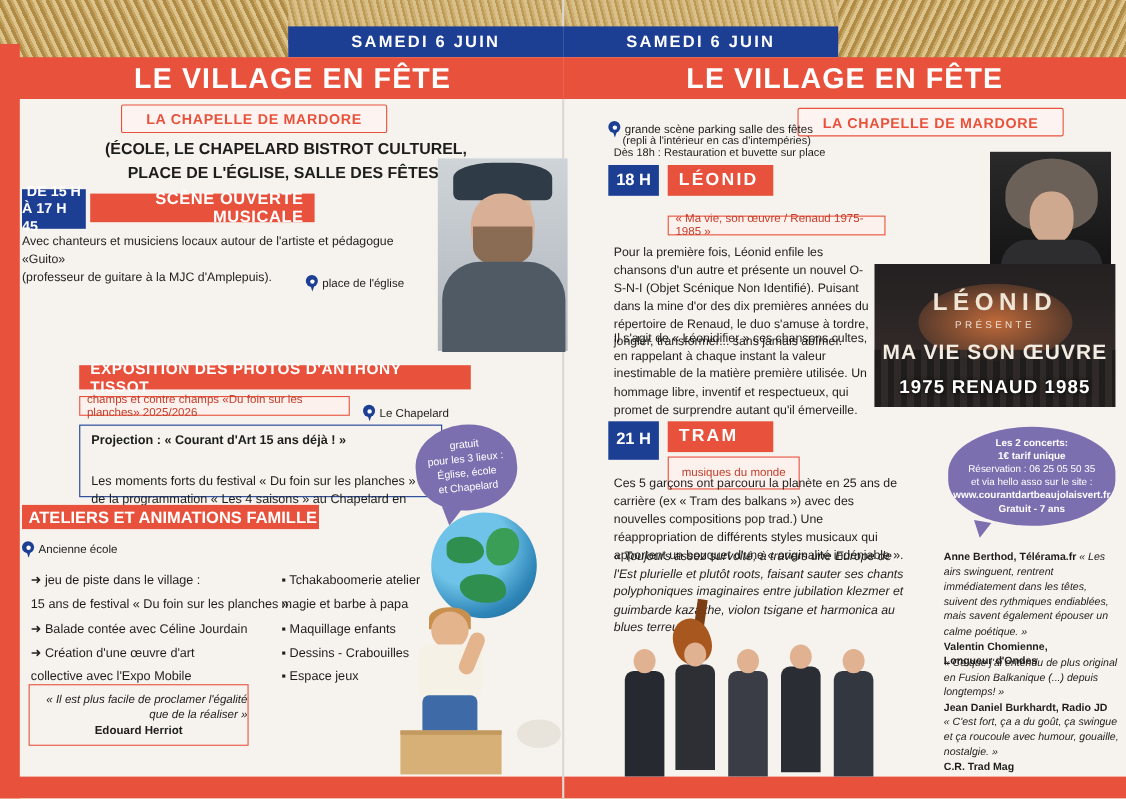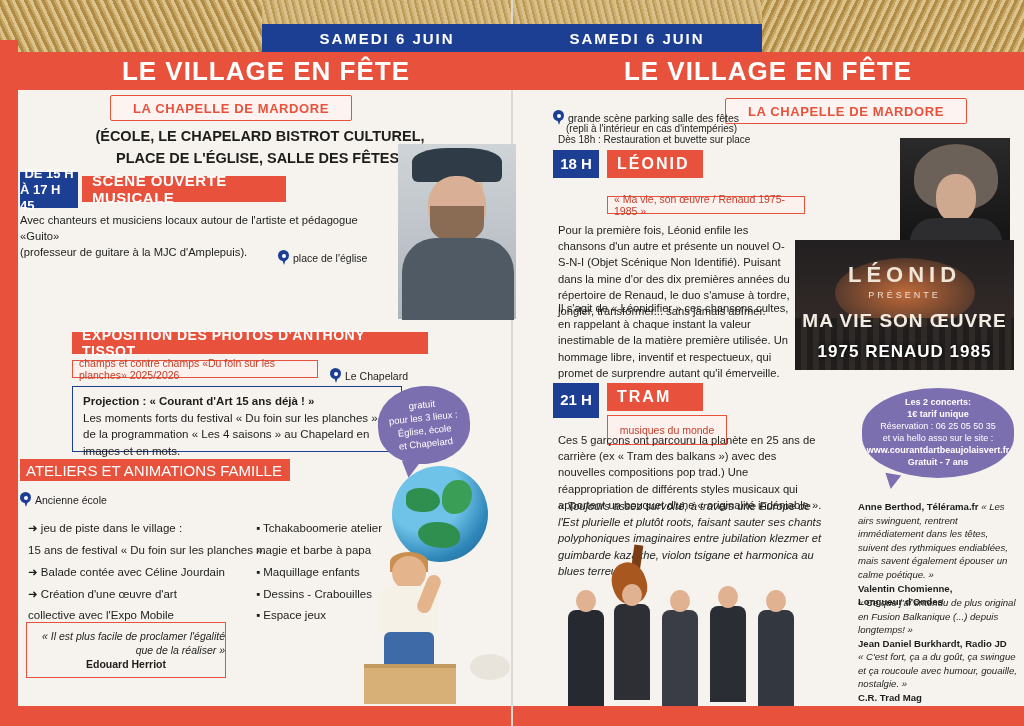--- a/index.html
+++ b/index.html
@@ -92,28 +92,28 @@
   }
   #time-1545{left:20px;top:172px;width:58px;height:36px;}
   #time-18h{left:553px;top:150px;width:46px;height:28px;font-size:15px;}
   #time-21h{left:553px;top:383px;width:46px;height:35px;font-size:15px;}
 
   .red-head{
     position:absolute;background:#e8523c;color:#fff;font-weight:bold;
     display:flex;align-items:center;padding:0 10px;box-sizing:border-box;
     letter-spacing:.5px;
   }
-  #head-scene{left:82px;top:176px;width:204px;height:26px;font-size:15px;}
+  #head-scene{left:82px;top:176px;width:204px;height:26px;font-size:15px;text-align:right;}
   #head-expo{left:72px;top:332px;width:356px;height:22px;font-size:14px;justify-content:center;}
   #head-leonid{left:607px;top:150px;width:96px;height:28px;font-size:16px;letter-spacing:2px;}
   #head-tram{left:607px;top:383px;width:96px;height:28px;font-size:16px;letter-spacing:2px;}
 
   .red-head-line{
     position:absolute;left:20px;top:459px;width:270px;height:22px;background:#e8523c;color:#fff;
-    font-weight:normal;font-size:15px;display:flex;align-items:center;padding-left:6px;box-sizing:border-box;
+    font-weight:bold;font-size:15px;display:flex;align-items:center;padding-left:6px;box-sizing:border-box;
   }
 
   
   .pink-box{
     position:absolute;border:1px solid #e8523c;background:#fdf1ee;color:#c2402c;
     font-size:10.5px;display:flex;align-items:center;justify-content:center;
     padding:2px 6px;box-sizing:border-box;
   }
   #expo-sub{left:72px;top:360px;width:246px;height:18px;}
   #leonid-sub{left:607px;top:196px;width:198px;height:18px;}
@@ -358,21 +358,21 @@
   <div class="pink-box" id="expo-sub">champs et contre champs «Du foin sur les planches» 2025/2026</div>
 
   <div class="pin" style="left:330px;top:368px;">
     <span class="marker">
         <span class="dot"></span>
       </span>
     <span>Le Chapelard</span>
   </div>
 
   <div class="blue-frame" id="proj-box">
-    <div style="font-weight:bold;margin-bottom:0">Projection : « Courant d'Art 15 ans déjà ! »</div>
+    <div style="font-weight:bold;margin-bottom:20px">Projection : « Courant d'Art 15 ans déjà ! »</div>
     <div>Les moments forts du festival « Du foin sur les planches » et de la programmation « Les 4 saisons » au Chapelard en images et en mots.</div>
   </div>
 
   <div id="bubble">
     <span>gratuit</span>
     <span>pour les 3 lieux :</span>
     <span>Église, école</span>
     <span>et Chapelard</span>
   </div>
 

